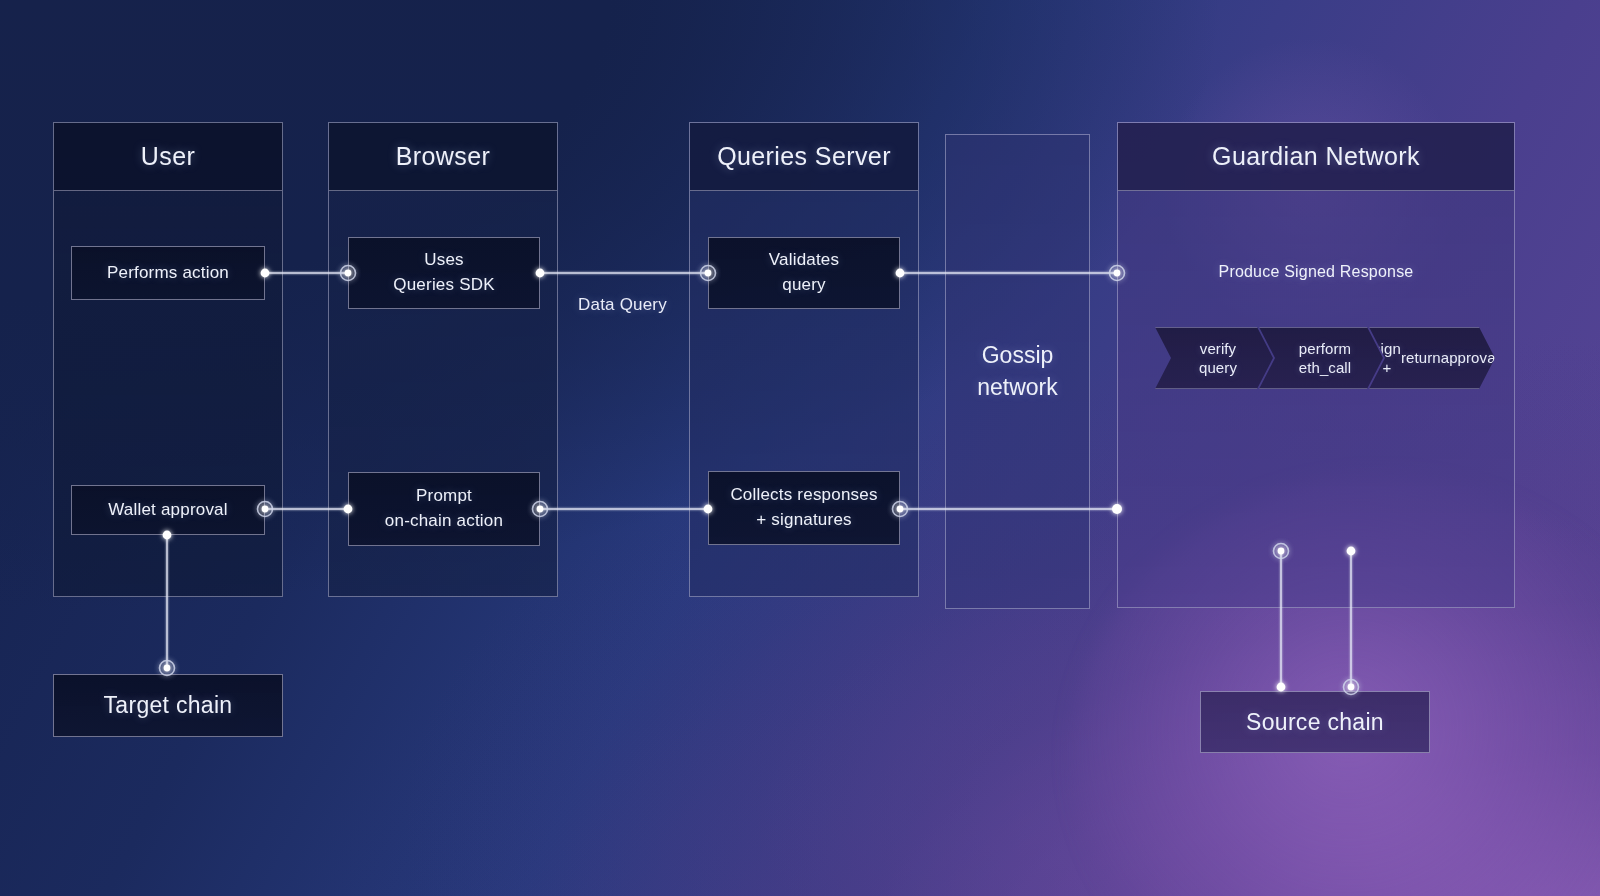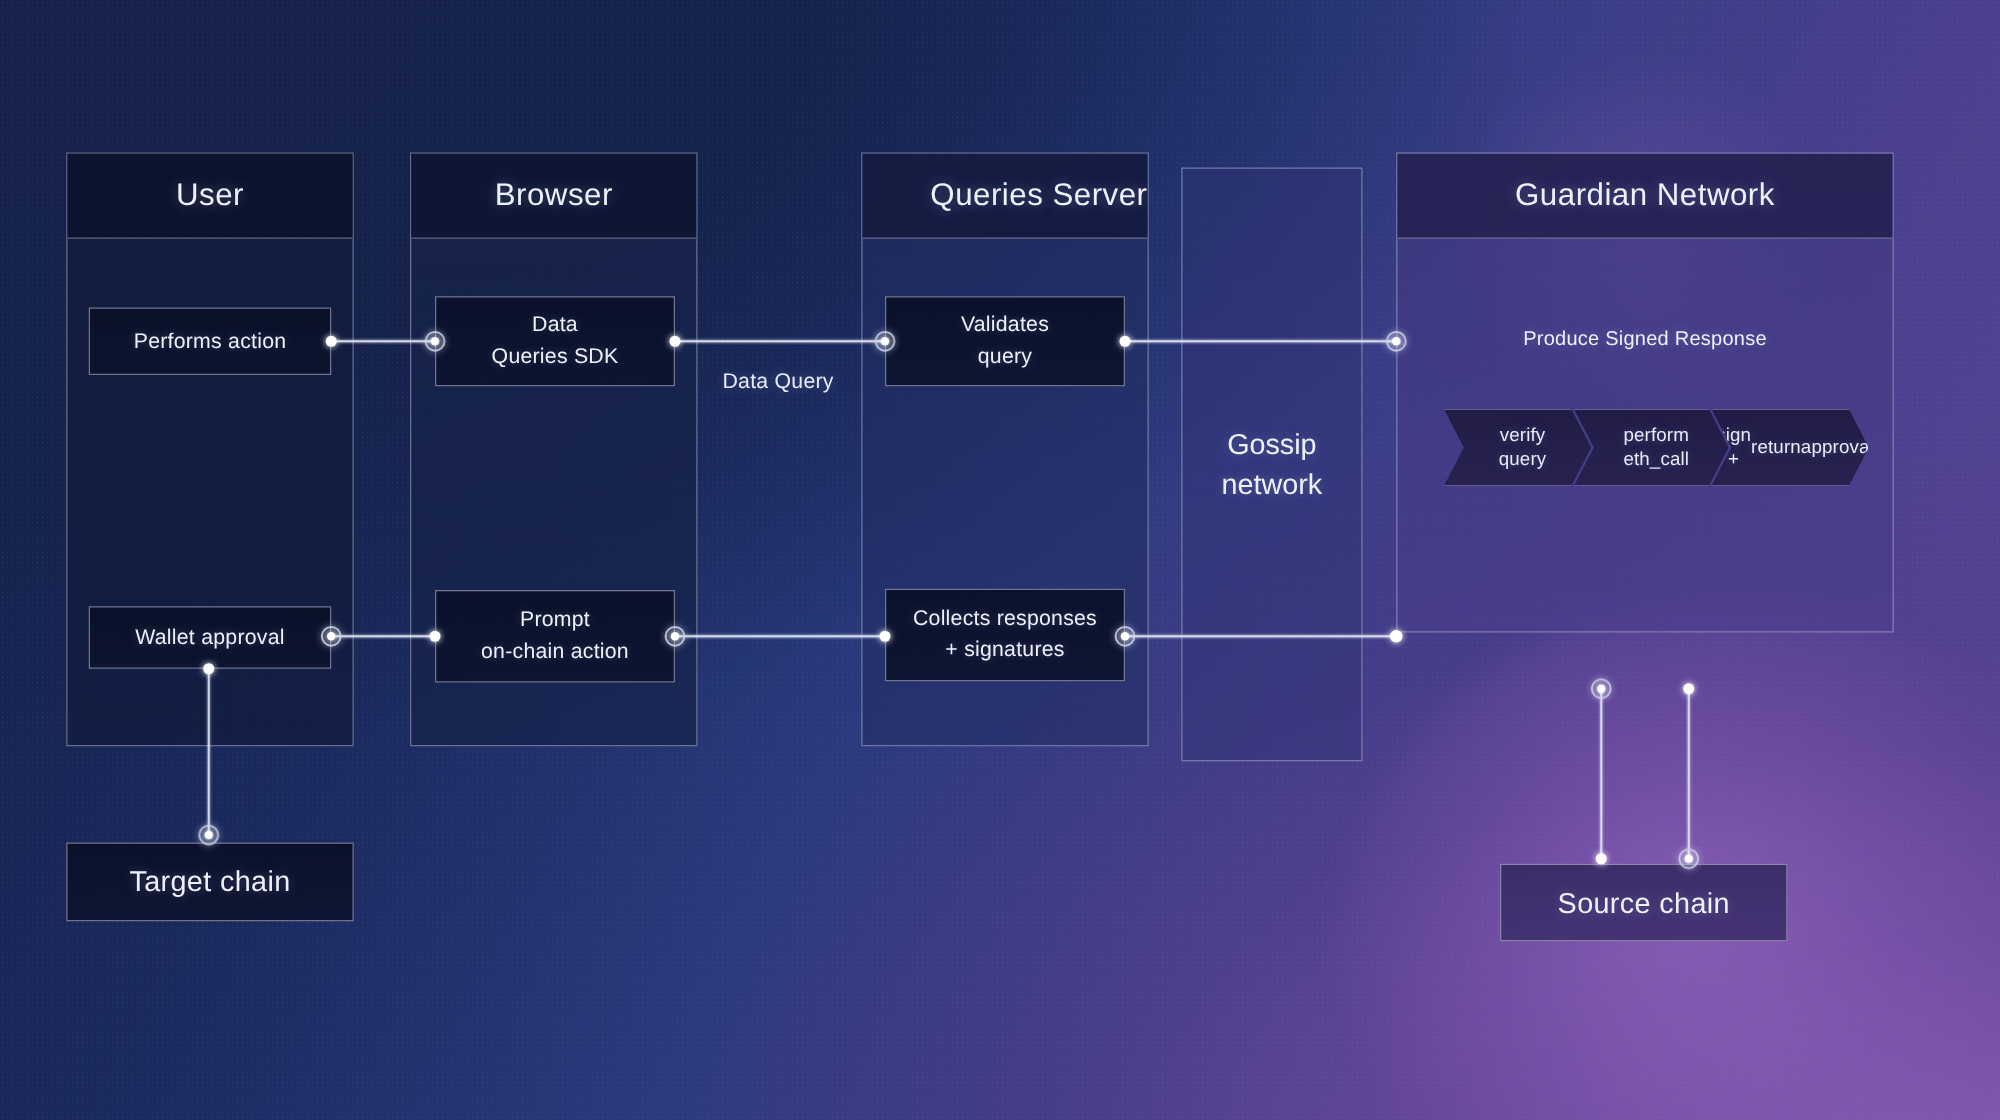--- a/index.html
+++ b/index.html
@@ -75,21 +75,21 @@
     left: 0; right: 0; top: 0;
     height: 68px;
     border-bottom: 1px solid rgba(196,196,224,0.48);
     display: flex;
     align-items: center;
     justify-content: center;
     box-sizing: border-box;
   }
   .lane-user   .lane-header { background: rgba(11,18,44,0.88); }
   .lane-browser .lane-header{ background: rgba(12,20,48,0.88); }
-  .lane-queries .lane-header{ background: rgba(19,26,62,0.86); justify-content: flex-end; }
+  .lane-queries .lane-header{ background: rgba(19,26,62,0.86); }
   .lane-guardian .lane-header{ background: rgba(34,32,78,0.86); }
 
   .lane-title {
     font-size: 25px;
     font-weight: 400;
     letter-spacing: 0.4px;
     color: #eef1fa;
     text-shadow: 0 0 10px rgba(190,205,255,0.35);
   }
 
@@ -211,21 +211,21 @@
     <div class="step" style="left:71px; top:485px; width:194px; height:50px;">
       <span>Wallet approval</span>
     </div>
 
     <div class="lane lane-browser" style="left:328px; top:122px; width:230px; height:475px;">
       <div class="lane-header">
         <span class="lane-title">Browser</span>
       </div>
     </div>
     <div class="step" style="left:348px; top:237px; width:192px; height:72px; flex-direction:column;">
-      <span>Data</span>
+      <span>Uses</span>
       <span>Queries SDK</span>
     </div>
     <div class="step" style="left:348px; top:472px; width:192px; height:74px; flex-direction:column;">
       <span>Prompt</span>
       <span>on-chain action</span>
     </div>
 
     <div class="lane lane-queries" style="left:689px; top:122px; width:230px; height:475px;">
       <div class="lane-header">
         <span class="lane-title">Queries Server</span>
@@ -240,21 +240,21 @@
       <span>+ signatures</span>
     </div>
 
     <div class="lane lane-gossip" style="left:945px; top:122px; width:145px; height:475px;margin-top:12px;">
       <div class="gossip-label">
         <div>Gossip</div>
         <div>network</div>
       </div>
     </div>
 
-    <div class="lane lane-guardian" style="left:1117px; top:122px; width:398px; height:384px;">
+    <div class="lane lane-guardian" style="left:1117px; top:122px; width:398px; height:486px;">
       <div class="lane-header">
         <span class="lane-title">Guardian Network</span>
       </div>
       <div class="guardian-sub" style="top:140px;">Produce Signed Response</div>
     </div>
 
     <div class="chev-row" style="left:1155px; top:327px; height:62px;">
       <div class="chev" style="width:118px; flex-direction:column; margin-right:-14px;">
         <span>verify</span>
         <span>query</span>

